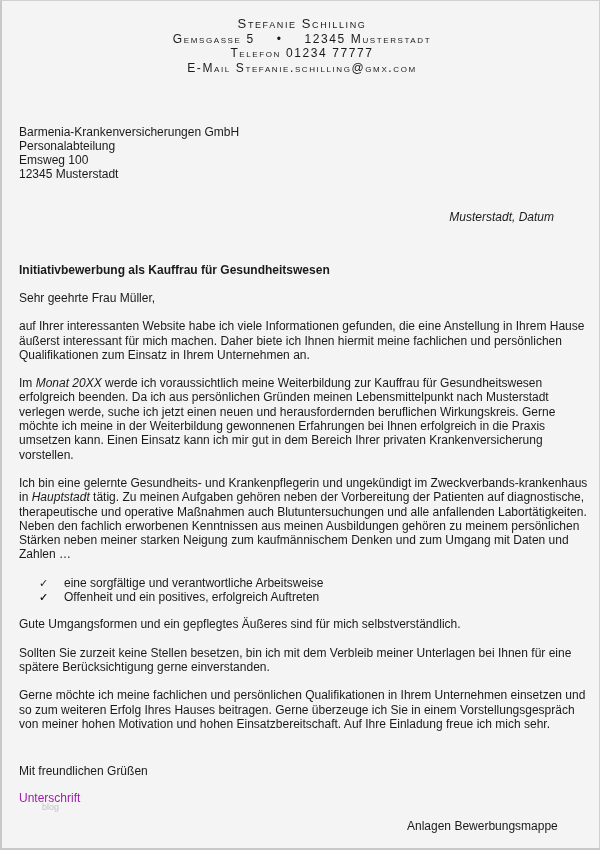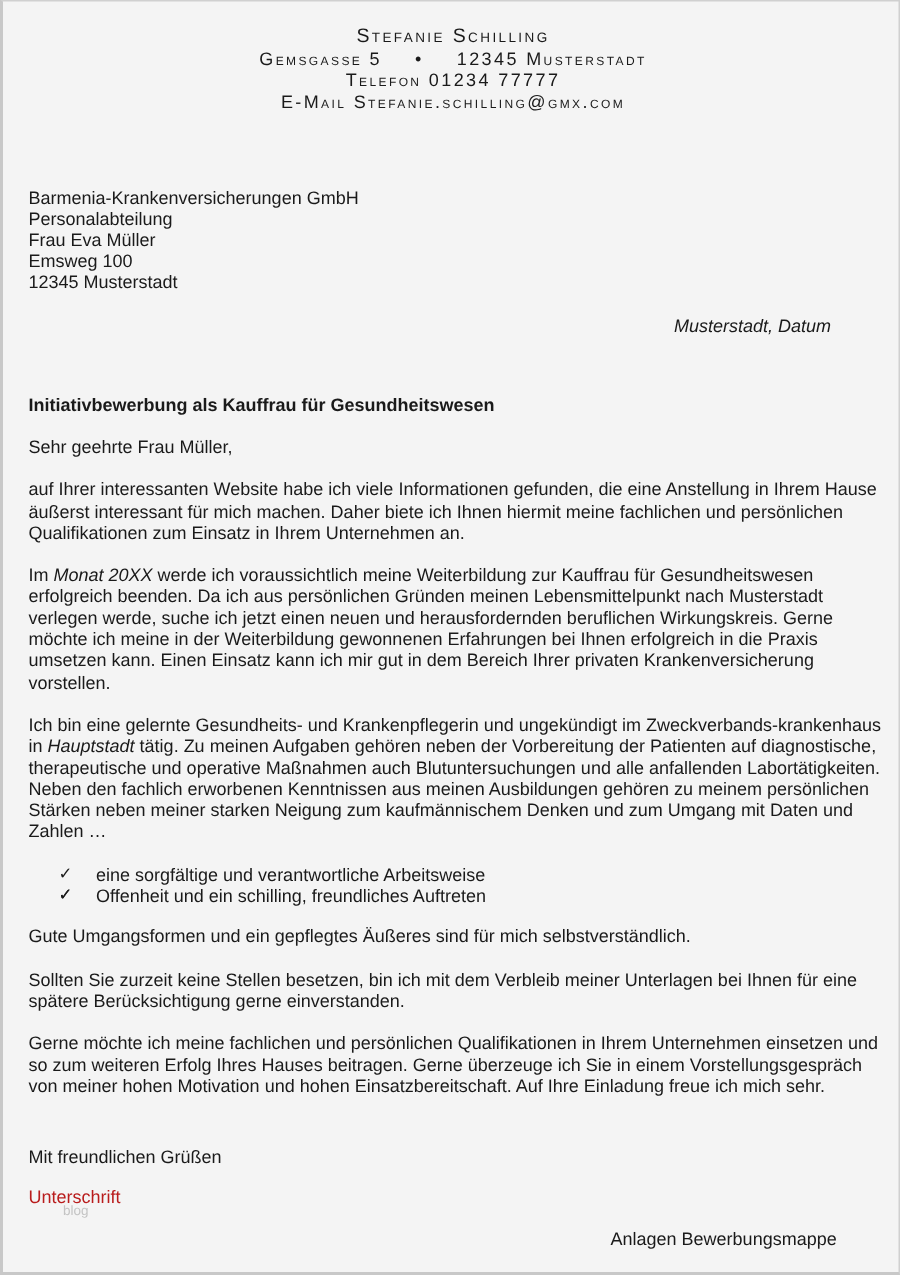--- a/index.html
+++ b/index.html
@@ -46,21 +46,21 @@
   .body {
     position: absolute; left: 17px; top: 290px; width: 570px;
     font-size: 12px; line-height: 14.3px;
   }
   .body p { margin: 0 0 14px 0; }
   .body p.salutation { margin-bottom: 14px; }
   .checklist { list-style: none; margin: 0 0 13px 0; padding: 0 0 0 20px; }
   .checklist li { position: relative; padding-left: 25px; }
   .checklist .check { position: absolute; left: 0; top: 0; font-size: 11px; }
   .closing { position: absolute; left: 17px; top: 763px; font-size: 12px; }
-  .signature { position: absolute; left: 17px; top: 790px; font-size: 12px; color: #b91c1c; }
+  .signature { position: absolute; left: 17px; top: 790px; font-size: 12px; color: #a21caf; }
   .watermark { position: absolute; left: 40px; top: 801px; font-size: 9px; color: #c4c4c4; }
   .attachments { position: absolute; left: 405px; top: 818px; font-size: 12px; }
   .attachments .label { }
   em { font-style: italic; }
 </style>
 </head>
 <body>
 
 <div class="page">
 
@@ -69,38 +69,37 @@
     <div>
       <span>Gemsgasse 5</span><span class="sep">•</span><span>12345 Musterstadt</span>
     </div>
     <div>Telefon 01234 77777</div>
     <div>E-Mail Stefanie.schilling@gmx.com</div>
   </div>
 
   <div class="recipient">
     <div>Barmenia-Krankenversicherungen GmbH</div>
     <div>Personalabteilung</div>
-    <div>Frau Eva Müller</div>
     <div>Emsweg 100</div>
     <div>12345 Musterstadt</div>
   </div>
 
   <div class="date">Musterstadt, Datum</div>
 
   <div class="subject">Initiativbewerbung als Kauffrau für Gesundheitswesen</div>
 
   <div class="body">
     <p class="salutation">Sehr geehrte Frau Müller,</p>
     <p>auf Ihrer interessanten Website habe ich viele Informationen gefunden, die eine Anstellung in Ihrem Hause äußerst interessant für mich machen. Daher biete ich Ihnen hiermit meine fachlichen und persönlichen Qualifikationen zum Einsatz in Ihrem Unternehmen an.</p>
     <p><span>Im </span><em>Monat 20XX</em><span> werde ich voraussichtlich meine Weiterbildung zur Kauffrau für Gesundheitswesen erfolgreich beenden. Da ich aus persönlichen Gründen meinen Lebensmittelpunkt nach Musterstadt verlegen werde, suche ich jetzt einen neuen und herausfordernden beruflichen Wirkungskreis. Gerne möchte ich meine in der Weiterbildung gewonnenen Erfahrungen bei Ihnen erfolgreich in die Praxis umsetzen kann. Einen Einsatz kann ich mir gut in dem Bereich Ihrer privaten Krankenversicherung vorstellen.</span></p>
     <p><span>Ich bin eine gelernte Gesundheits- und Krankenpflegerin und ungekündigt im Zweckverbands-krankenhaus in </span><em>Hauptstadt</em><span> tätig. Zu meinen Aufgaben gehören neben der Vorbereitung der Patienten auf diagnostische, therapeutische und operative Maßnahmen auch Blutuntersuchungen und alle anfallenden Labortätigkeiten. Neben den fachlich erworbenen Kenntnissen aus meinen Ausbildungen gehören zu meinem persönlichen Stärken neben meiner starken Neigung zum kaufmännischem Denken und zum Umgang mit Daten und Zahlen …</span></p>
     <ul class="checklist">
       <li><span class="check">✓</span><span>eine sorgfältige und verantwortliche Arbeitsweise</span></li>
       <li><span class="check">✓</span></li>
-      <li><span class="check">✓</span><span>Offenheit und ein schilling, freundliches Auftreten</span></li>
+      <li><span class="check">✓</span><span>Offenheit und ein positives, erfolgreich Auftreten</span></li>
     </ul>
     <p>Gute Umgangsformen und ein gepflegtes Äußeres sind für mich selbstverständlich.</p>
     <p>Sollten Sie zurzeit keine Stellen besetzen, bin ich mit dem Verbleib meiner Unterlagen bei Ihnen für eine spätere Berücksichtigung gerne einverstanden.</p>
     <p>Gerne möchte ich meine fachlichen und persönlichen Qualifikationen in Ihrem Unternehmen einsetzen und so zum weiteren Erfolg Ihres Hauses beitragen. Gerne überzeuge ich Sie in einem Vorstellungsgespräch von meiner hohen Motivation und hohen Einsatzbereitschaft. Auf Ihre Einladung freue ich mich sehr.</p>
   </div>
 
   <div class="closing">Mit freundlichen Grüßen</div>
   <div class="signature">Unterschrift</div>
   <div class="watermark">blog</div>
 

